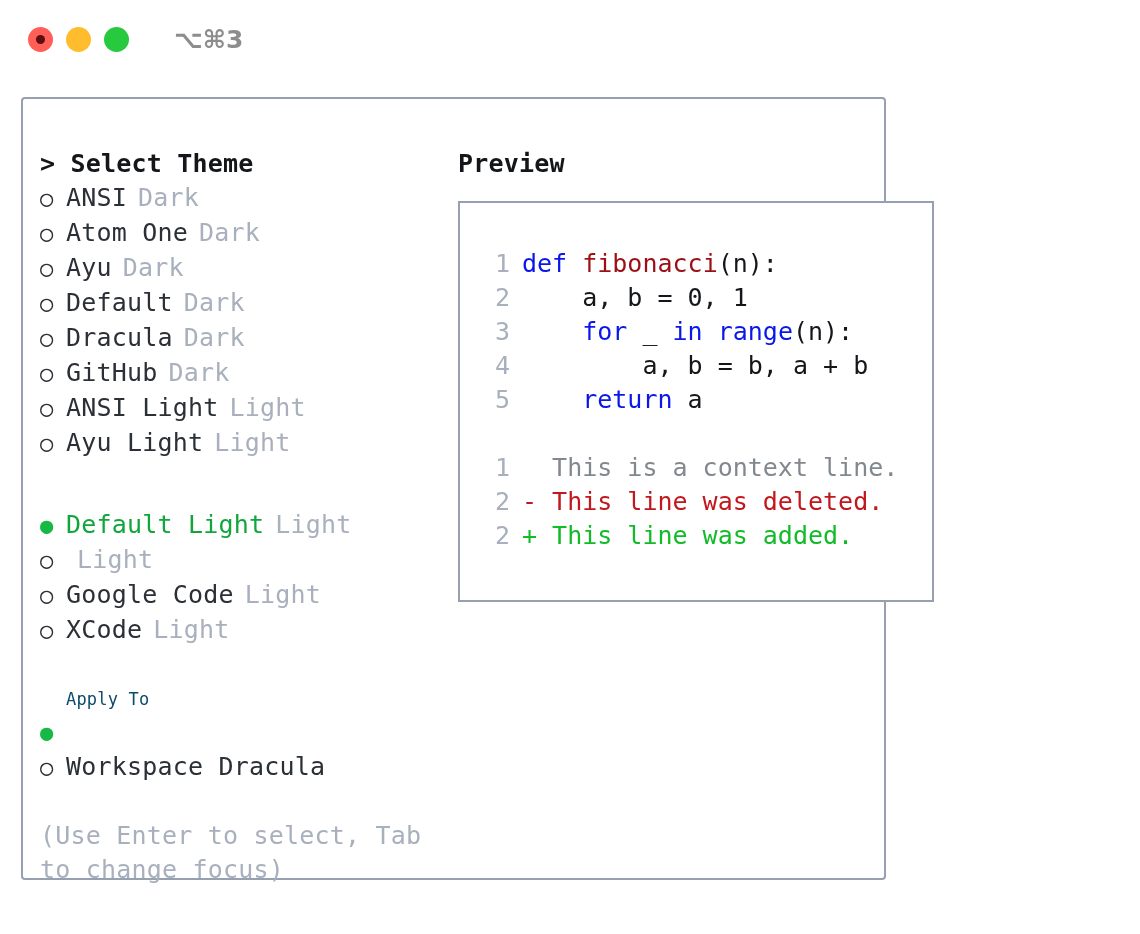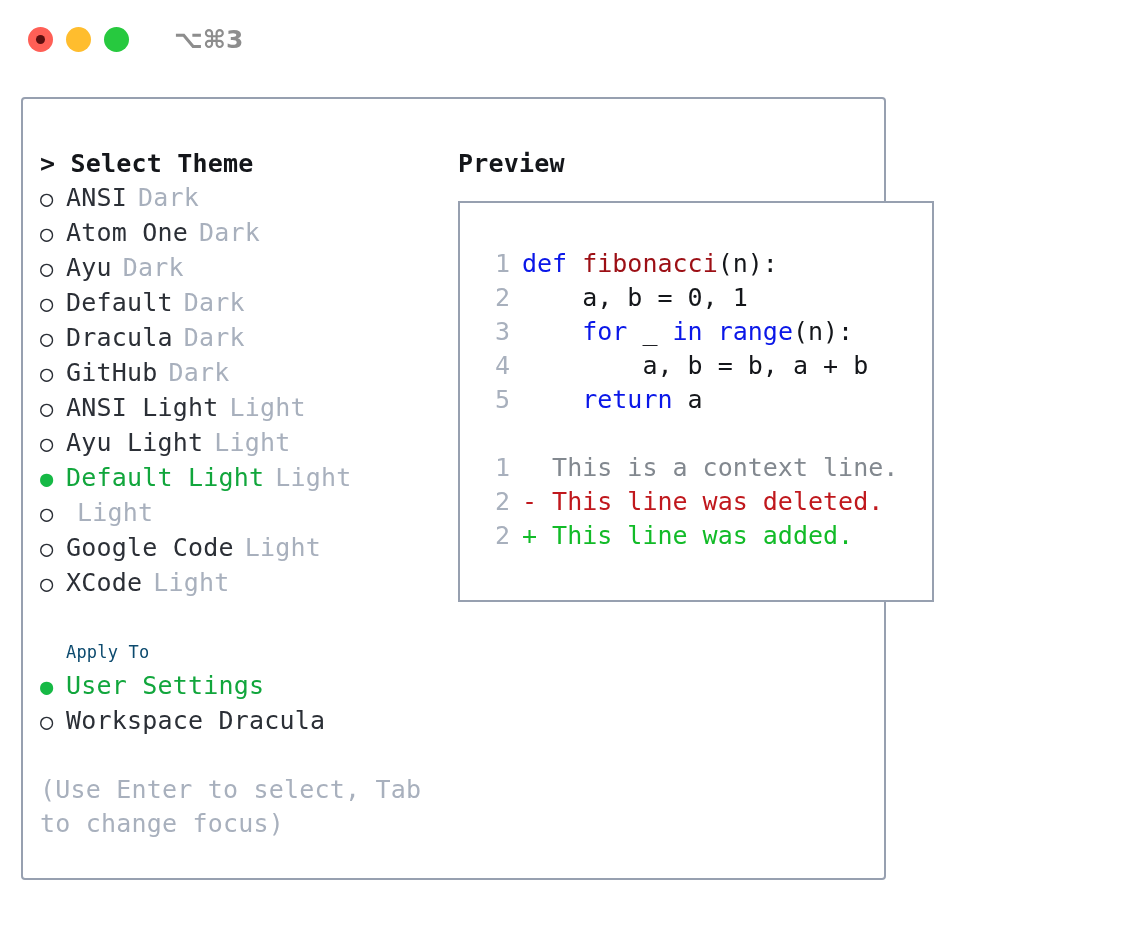--- a/index.html
+++ b/index.html
@@ -119,21 +119,21 @@
   .marker {
     width: 26px;
     flex: 0 0 26px;
     color: #2b2f36;
     font-size: 22px;
   }
   .marker.sel { color: #16b945; }
   .label {
     color: #2b2f36;
   }
-  .row.selected .label { color: #11a63c; }
+  .row.selected .label { color: #11a63c; margin-top: 47px; }
   .cat {
     color: #a8b0bd;
     margin-left: 11px;
   }
 
   .spacer-sm { height: 34px; }
 
   .section-title {
     font-size: 17px;
     color: #0c4a6e;
@@ -230,21 +230,21 @@
             <div class="row selected"><span class="marker sel">●</span><span class="label">Default Light</span><span class="cat">Light</span></div>
             <div class="row"><span class="marker">○</span><span class="cat">Light</span></div>
             <div class="row"><span class="marker">○</span><span class="label">Google Code</span><span class="cat">Light</span></div>
             <div class="row"><span class="marker">○</span><span class="label">XCode</span><span class="cat">Light</span></div>
           </div>
 
         <div class="spacer-sm"></div>
 
         <div class="section-title">Apply To</div>
         <div id="apply-to-list">
-            <div class="row selected"><span class="marker sel">●</span><span class="label">User Settings</span></div>
+            <div class="row selected"><span class="marker sel">●</span></div>
             <div class="row"><span class="marker">○</span><span class="label">Workspace Dracula</span></div>
           </div>
 
         <div class="hint">(Use Enter to select, Tab to change focus)</div>
       </div>
 
       <div class="right-col">
         <div class="preview-title">Preview</div>
 
         <div class="preview-box">

